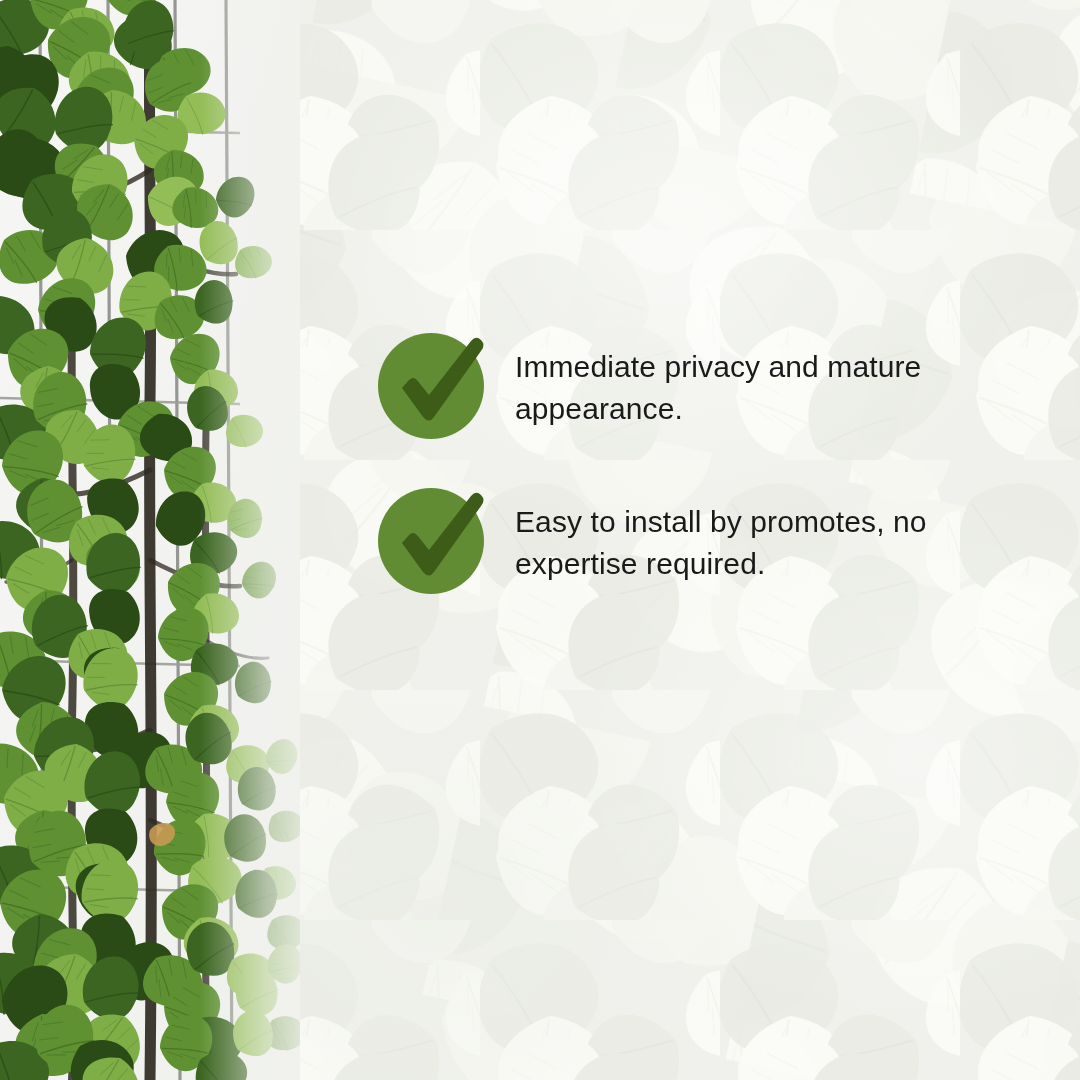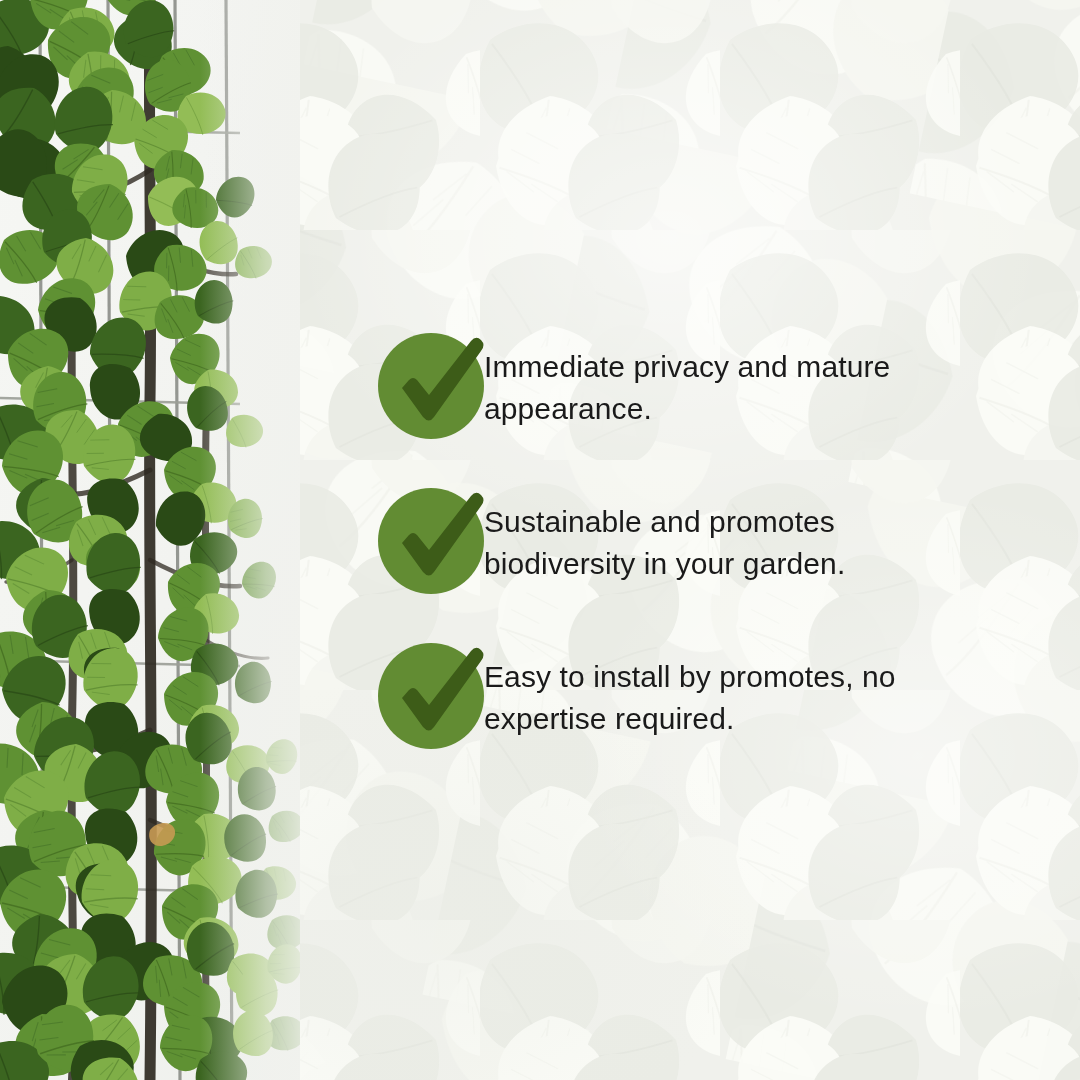--- a/index.html
+++ b/index.html
@@ -67,20 +67,21 @@
     margin-top:0;
   }
   .check-wrap svg {
     position:absolute;
     left:-2px; top:-8px;
     width:130px; height:122px;
     overflow:visible;
   }
   .bullet-text {
     flex:1 1 auto;
+    margin-left:31px;
     padding-top:13px;
     font-size:30px;
     line-height:42px;
     color:#1a1a1a;
     letter-spacing:.1px;
     max-width:430px;
   }
 </style>
 </head>
 <body>
@@ -373,29 +374,20 @@
     <div class="bullet-row">
       <span class="check-wrap">
         <svg viewBox="0 0 130 122" xmlns="http://www.w3.org/2000/svg">
           <circle cx="55" cy="61" r="53" fill="#628c33"></circle>
           <path d="M26 63 L33 55 Q37 51 41 55 L53 70 L95 16 Q100 10 105 15 Q110 20 105 26 L58 92 Q53 99 47 92 Z" fill="#3d5c18"></path>
         </svg>
       </span>
       <span class="bullet-text">Immediate privacy and mature appearance.</span>
     </div>
 
-    <div class="bullet-row">
-      <span class="check-wrap">
-        <svg viewBox="0 0 130 122" xmlns="http://www.w3.org/2000/svg">
-          <circle cx="55" cy="61" r="53" fill="#628c33"></circle>
-          <path d="M26 63 L33 55 Q37 51 41 55 L53 70 L95 16 Q100 10 105 15 Q110 20 105 26 L58 92 Q53 99 47 92 Z" fill="#3d5c18"></path>
-        </svg>
-      </span>
-      <span class="bullet-text">Sustainable and promotes biodiversity in your garden.</span>
-    </div>
 
     <div class="bullet-row">
       <span class="check-wrap">
         <svg viewBox="0 0 130 122" xmlns="http://www.w3.org/2000/svg">
           <circle cx="55" cy="61" r="53" fill="#628c33"></circle>
           <path d="M26 63 L33 55 Q37 51 41 55 L53 70 L95 16 Q100 10 105 15 Q110 20 105 26 L58 92 Q53 99 47 92 Z" fill="#3d5c18"></path>
         </svg>
       </span>
       <span class="bullet-text">Easy to install by promotes, no expertise required.</span>
     </div>

